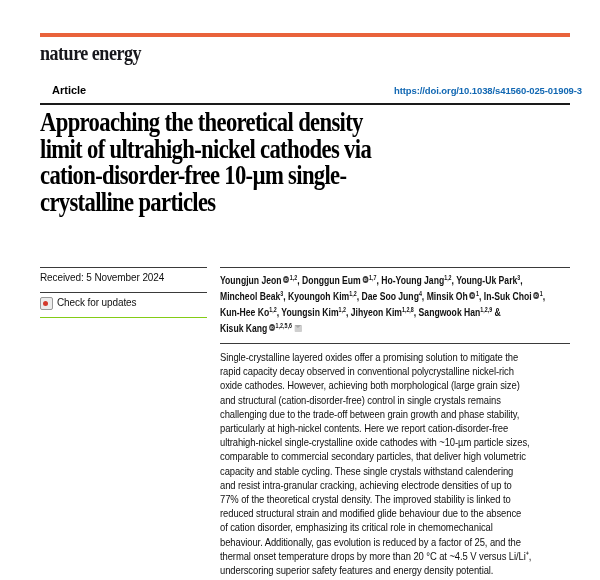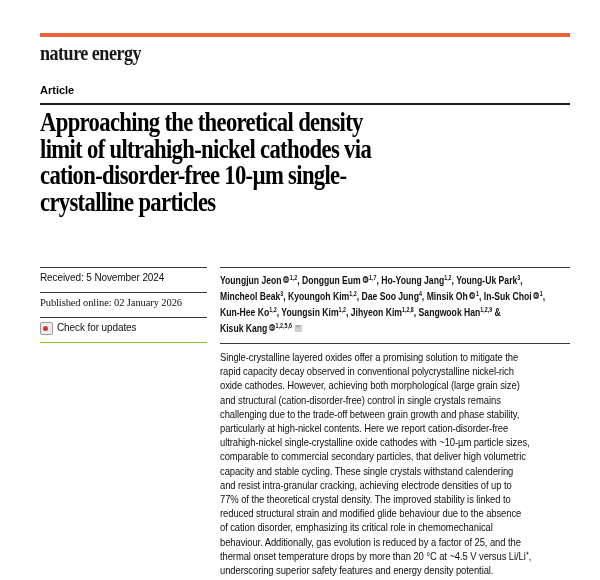--- a/index.html
+++ b/index.html
@@ -17,21 +17,21 @@
   .topbar { left: 40px; top: 33px; width: 530px; height: 4px; background: #e9633b; }
   .logo {
     left: 40px; top: 40px;
     font-family: "Liberation Serif", serif;
     font-weight: 700; font-size: 22px; color: #17171c;
     letter-spacing: -0.6px;
     transform: scaleX(0.82); transform-origin: left top;
     white-space: nowrap;
   }
   .article-row {
-    left: 40px; top: 84px; width: 530px;
+    left: 52px; top: 84px; width: 530px;
     display: flex; justify-content: space-between; align-items: baseline;
   }
   .article-label { font-size: 11px; font-weight: 700; color: #000; }
   .doi { font-size: 9.5px; font-weight: 700; color: #1268b3; text-decoration: none; letter-spacing: -0.1px; }
   .header-rule { left: 40px; top: 103px; width: 530px; height: 2px; background: #1a1a1a; }
 
   
   .title {
     left: 40px; top: 109px;
     font-family: "Liberation Serif", serif;
@@ -106,37 +106,35 @@
 </style>
 </head>
 <body>
 
 <div class="abs topbar"></div>
 
 <div class="abs logo">nature energy</div>
 
 <div class="abs article-row">
   <span class="article-label">Article</span>
+  <a class="doi" href="#">https://doi.org/10.1038/s41560-025-01909-3</a>
 </div>
 
 <div class="abs header-rule"></div>
 
 <div class="abs title" id="title">
     <div>Approaching the theoretical density</div>
     <div>limit of ultrahigh-nickel cathodes via</div>
     <div>cation-disorder-free 10-µm single-</div>
     <div>crystalline particles</div>
   </div>
 
 <div class="abs meta-col">
   <div class="meta-row">
     <span>Received: 5 November 2024</span>
-  </div>
-  <div class="meta-row published">
-    <span>Published online: 02 January 2026</span>
   </div>
   <div class="meta-row">
     <span class="crossmark"></span>
     <span>Check for updates</span>
   </div>
 </div>
 
 <div class="abs authors-rule"></div>
 <div class="abs authors" id="authors">
     <div><span>Youngjun Jeon</span><span class="orcid">iD</span><sup>1,2</sup><span>, Donggun Eum</span><span class="orcid">iD</span><sup>1,7</sup><span>, Ho-Young Jang</span><sup>1,2</sup><span>, Young-Uk Park</span><sup>3</sup><span>,</span></div>

